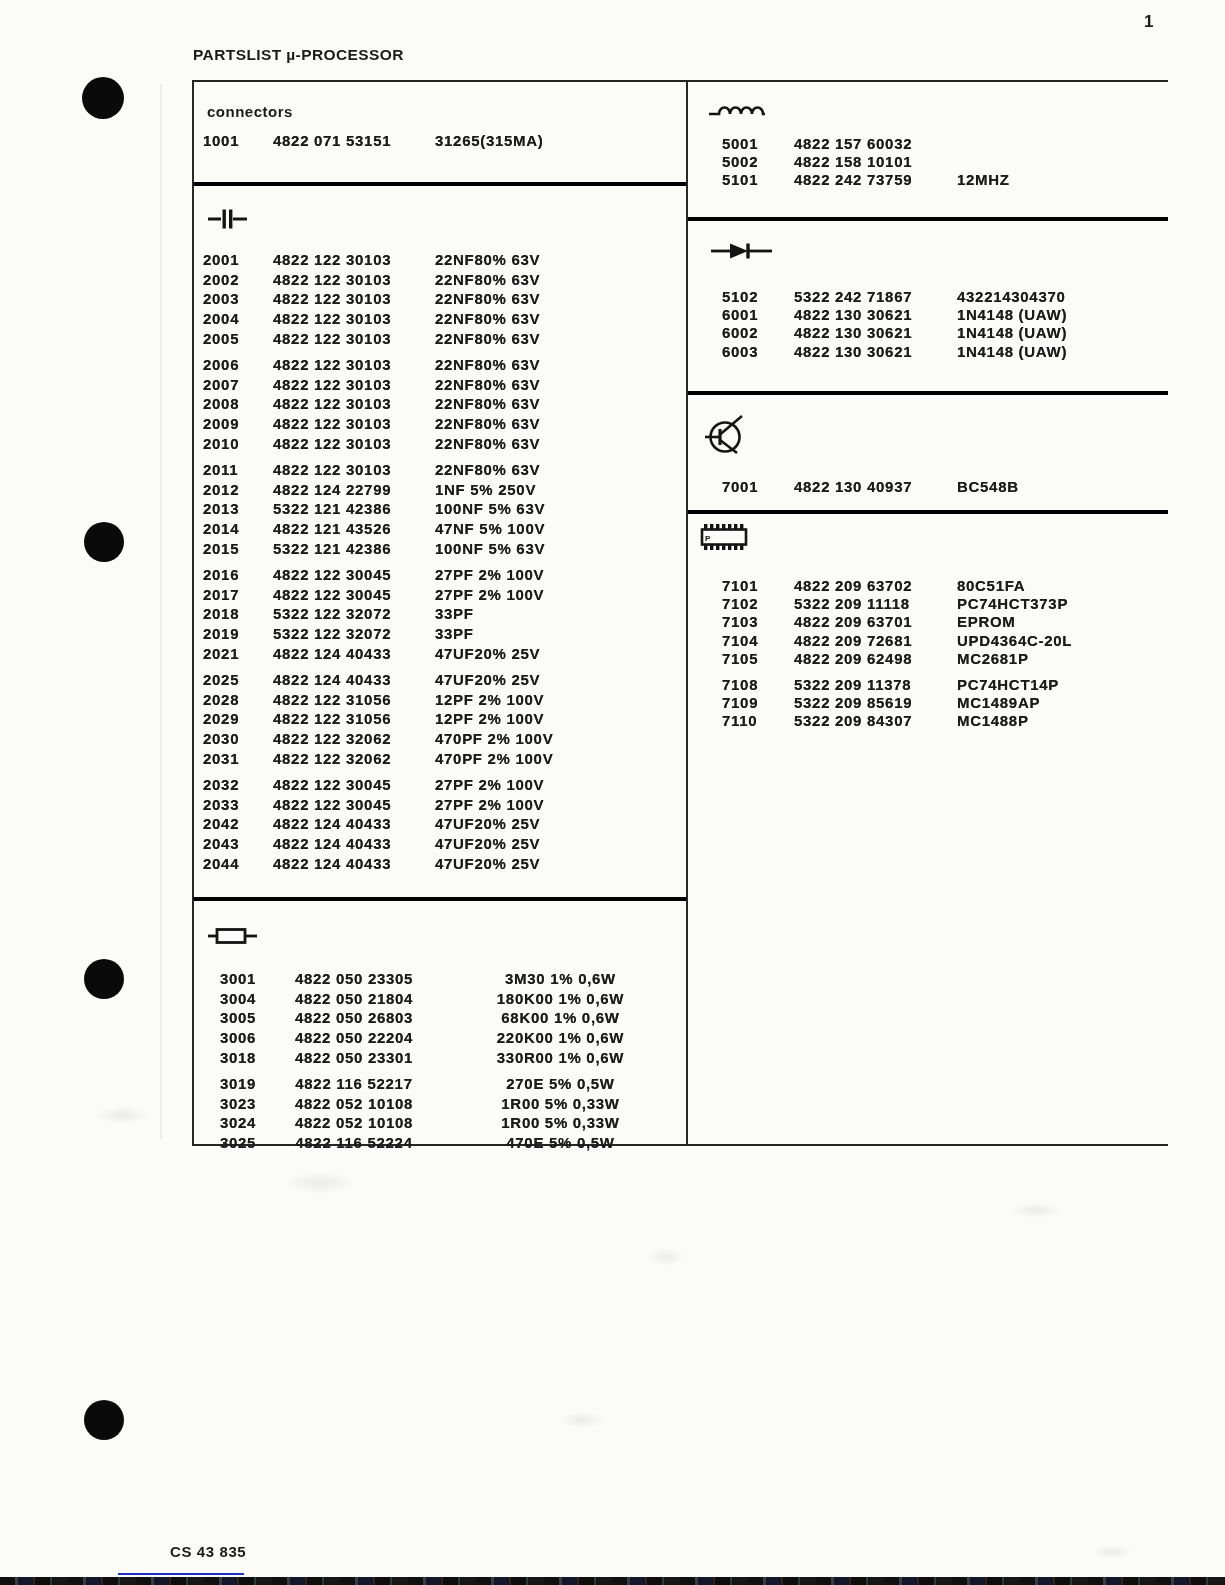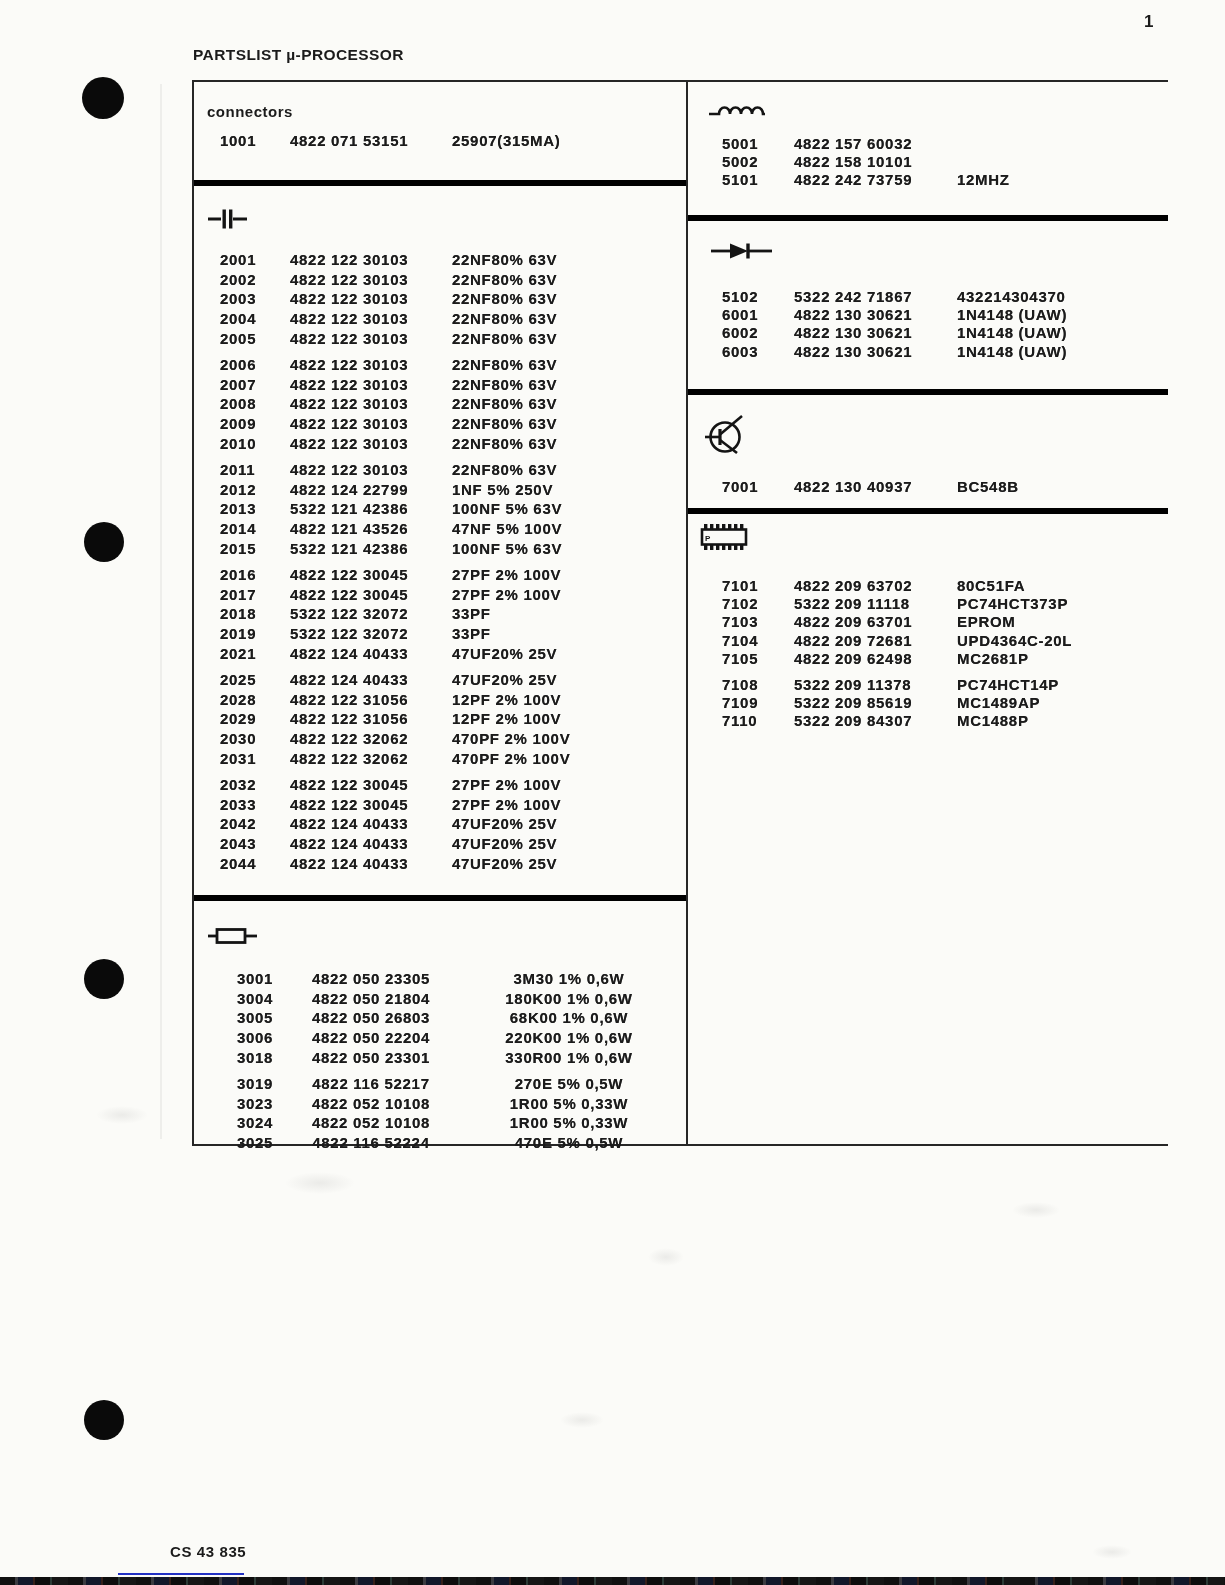--- a/index.html
+++ b/index.html
@@ -26,21 +26,21 @@
   .frame { position:absolute; left:192px; top:80px; width:976px; height:1066px;
     border-top:2px solid #262626; border-bottom:2px solid #262626;
     border-left:2px solid #262626; }
   .col-divider { position:absolute; left:492px; top:0; width:2px; height:1062px;
     background:#262626; }
   .half { position:absolute; top:0; }
   .half.left  { left:0; width:492px; height:1062px; }
   .half.right { left:494px; width:480px; height:1062px; }
 
   .sec { width:100%; }
-  .sec.bline { border-bottom:6px solid #000000;margin-top:18px; }
+  .sec.bline { border-bottom:4px solid #000000;margin-top:18px; }
   .sec-connectors { height:82px; }
   .sec-caps { height:694px; }
   .sec-resistors { height:286px;text-align:center; }
   .sec-inductors { height:121px; }
   .sec-diodes { height:154px; }
   .sec-transistors { height:101px; }
   .sec-ics { height:604px; }
 
   .sec-header { margin:22px 0 11px 13px; font-size:15px; font-weight:700;
     letter-spacing:.5px; line-height:16px; }
@@ -51,21 +51,21 @@
   .ic-ind   { margin:18px 0 16px 20px; }
   .ic-dio   { margin:20px 0 26px 22px; }
   .ic-tra   { margin:5px  0 20px 16px; }
   .ic-chip  { margin:10px 0 26px 12px; }
   .icon-wrap svg { display:block; }
 
   
   .prow { display:grid; align-items:center;
     font-size:15px; font-weight:700; letter-spacing:.7px;
     text-shadow:0 0 .5px rgba(25,25,25,.75); white-space:nowrap; }
-  .left-rows  .prow { grid-template-columns:70px 162px auto; padding-left:26px;  height:19.6px; }
+  .left-rows  .prow { grid-template-columns:70px 162px auto; padding-left:9px;  height:19.6px; }
   .right-rows .prow { grid-template-columns:72px 163px auto; padding-left:34px; height:18.4px; }
   .row-group { margin-bottom:7px; }
   .row-group:last-child { margin-bottom:0; }
 
   
   .footer-code { position:absolute; left:170px; top:1543px;
     font-size:15px; font-weight:700; letter-spacing:.6px; }
   .blue-underline { position:absolute; left:118px; top:1573px; width:126px; height:2px;
     background:#2230c4; }
   .bottom-scan-bar { position:absolute; left:0; top:1577px; width:1225px; height:8px;
@@ -104,21 +104,21 @@
 
   <div class="half left">
 
     <div class="sec sec-connectors bline">
       <div class="sec-header">connectors</div>
       <div class="rows left-rows">
           <div class="row-group">
             <div class="prow">
               <span>1001</span>
               <span>4822 071 53151</span>
-              <span>25907(315MA)</span>
+              <span>31265(315MA)</span>
             </div>
           </div>
         </div>
     </div>
 
     <div class="sec sec-caps bline">
       <span class="icon-wrap ic-cap">
         <svg width="42" height="24" viewBox="0 0 42 24">
           <path d="M1 12 H14" stroke="#141414" stroke-width="3" fill="none"></path>
           <rect x="15.5" y="2.5" width="3.4" height="19" fill="#141414"></rect>

